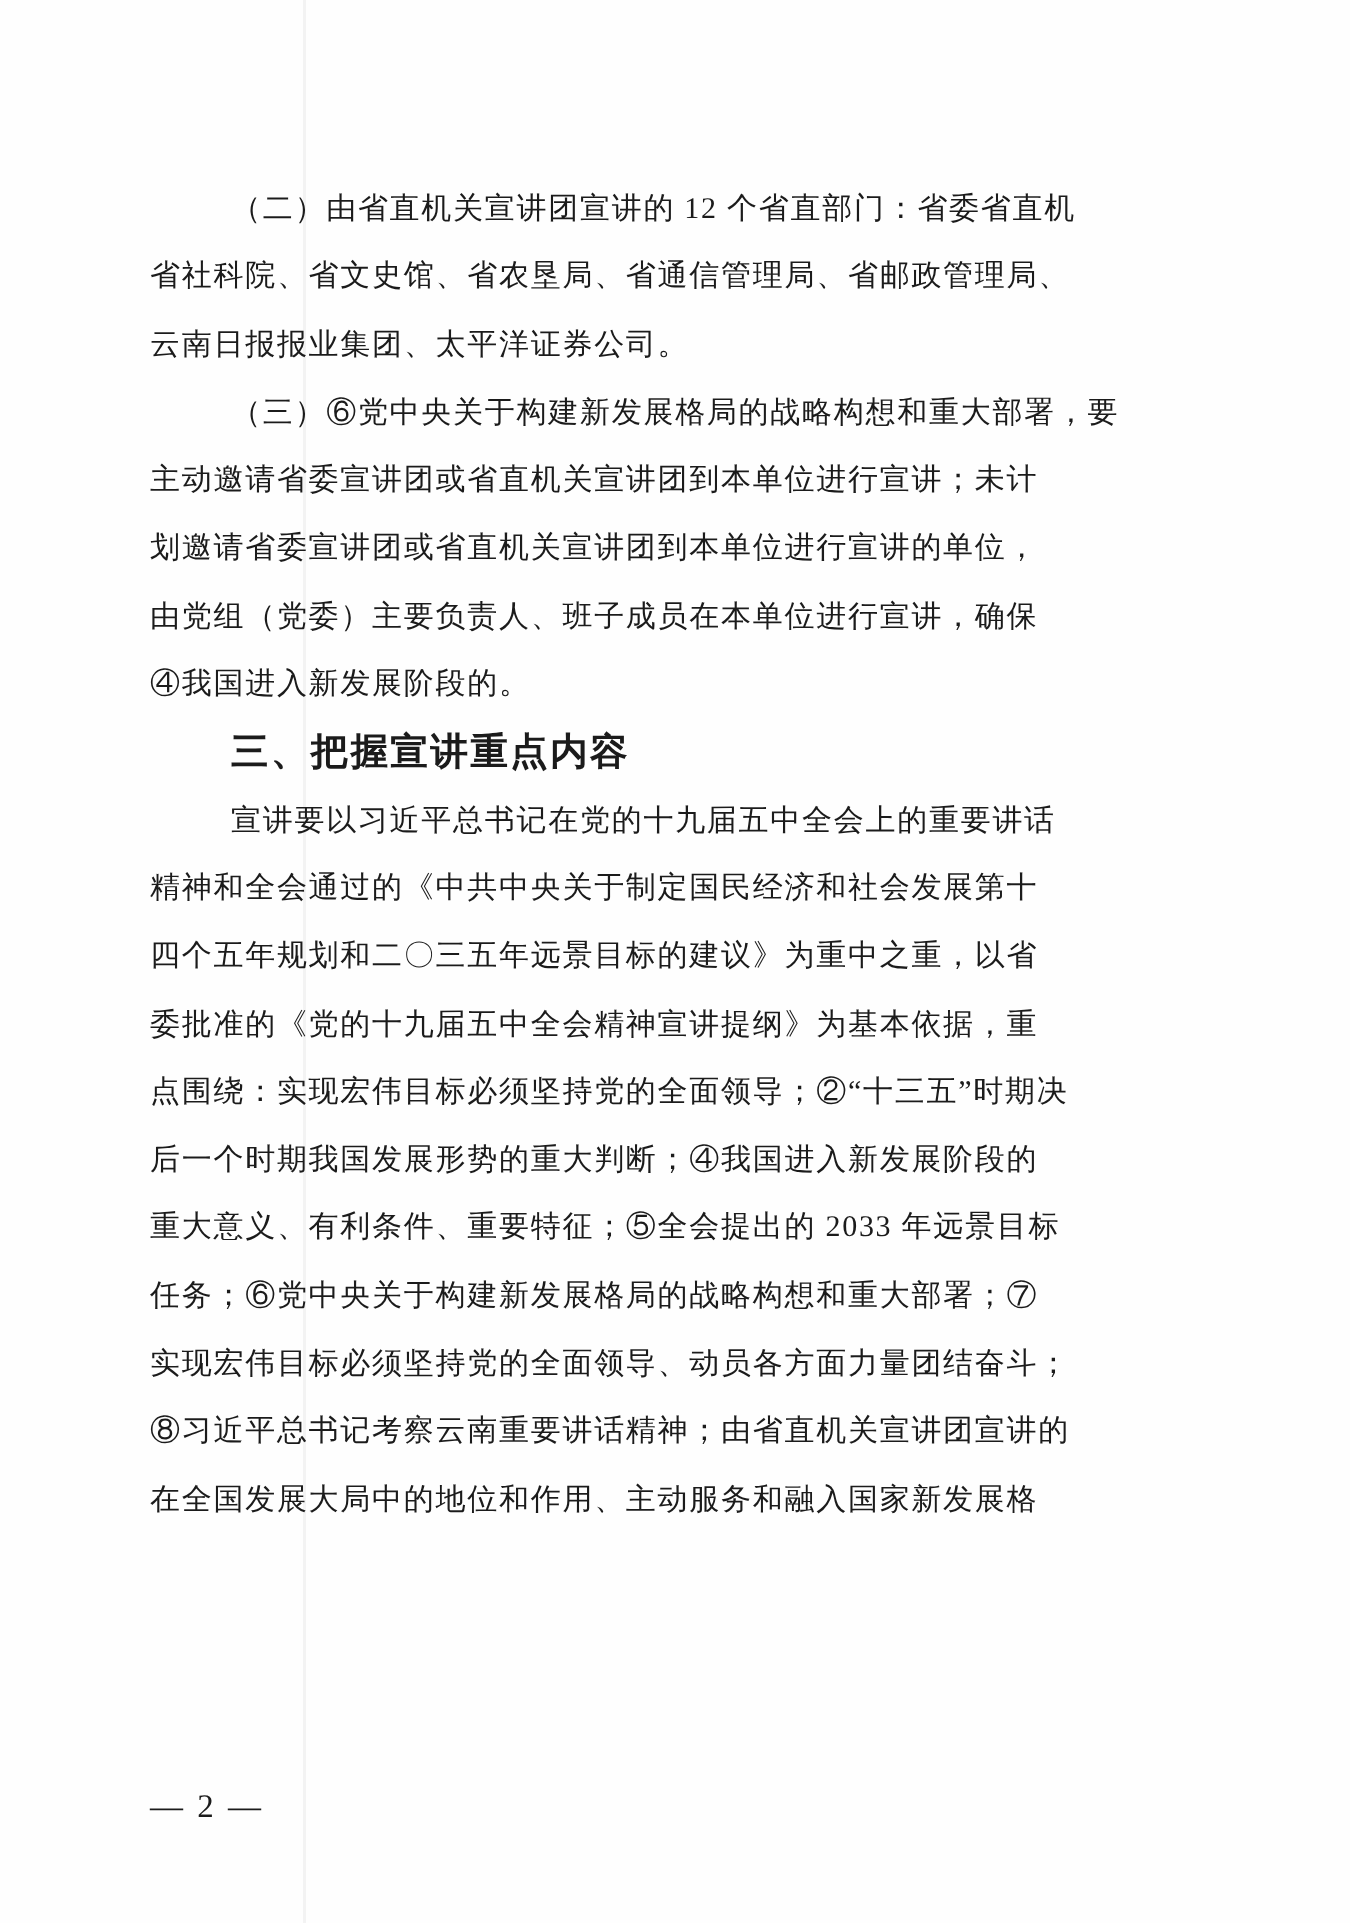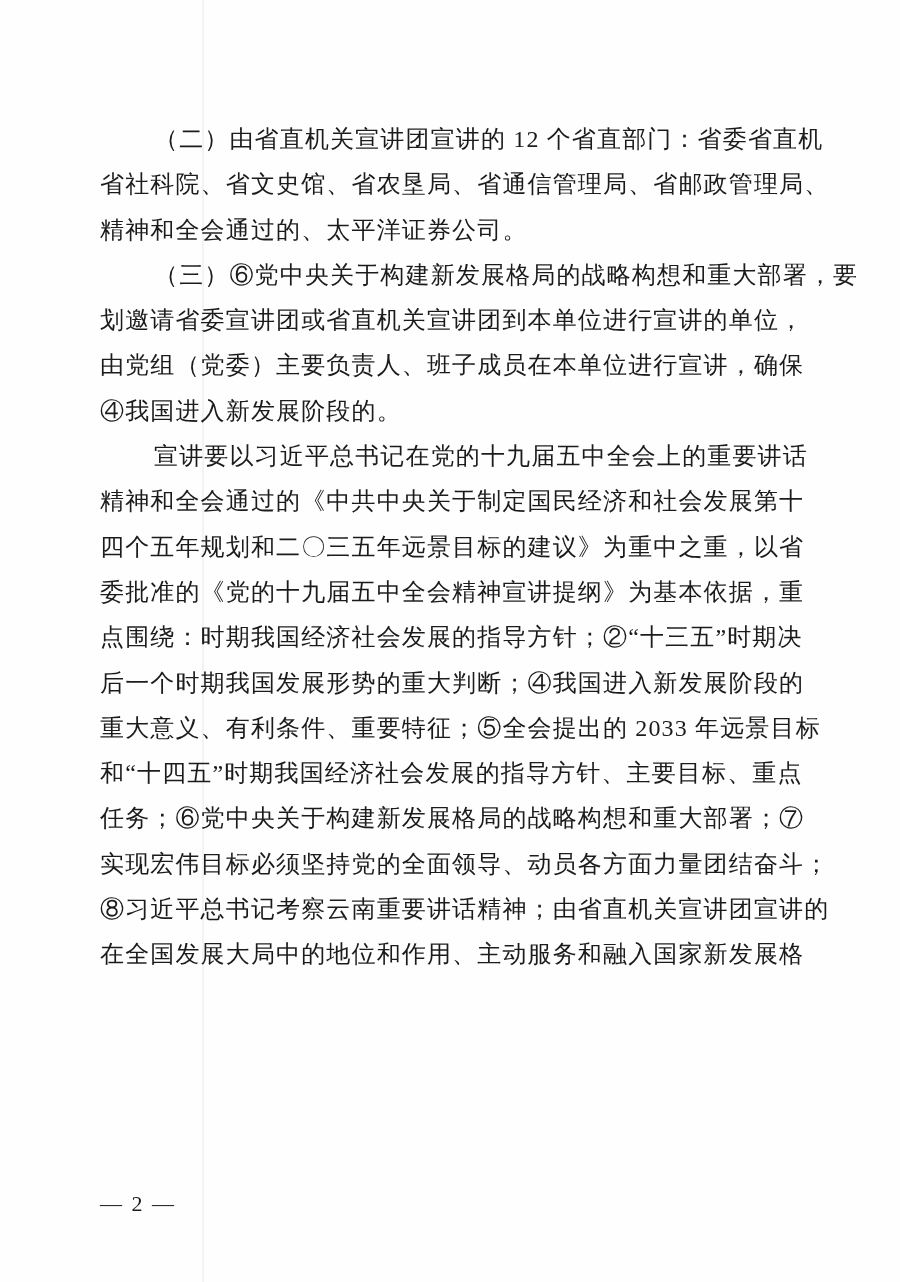--- a/index.html
+++ b/index.html
@@ -25,21 +25,21 @@
   }
   .doc-body {
     position: absolute;
     left: 100px;
     top: 117px;
     width: 700px;
   }
   .line {
     height: 45.3px;
     line-height: 45.3px;
-    font-size: 24px;
+    font-size: 20px;
     letter-spacing: 1.15px;
     white-space: nowrap;
     text-rendering: optimizeLegibility;
   }
   .line.indent {
     text-indent: 54px;
   }
   .line.heading {
     font-family: "Liberation Sans", "DejaVu Sans", sans-serif;
     font-weight: 700;
@@ -57,32 +57,33 @@
   }
 </style>
 </head>
 <body>
 
 <div class="scan-streak"></div>
 
 <div class="doc-body">
     <div class="line indent">（二）由省直机关宣讲团宣讲的 12 个省直部门：省委省直机</div>
     <div class="line">省社科院、省文史馆、省农垦局、省通信管理局、省邮政管理局、</div>
-    <div class="line">精神和全会通过的、太平洋证券公司。</div>
+    <div class="line">云南日报报业集团、太平洋证券公司。</div>
     <div class="line indent">（三）⑥党中央关于构建新发展格局的战略构想和重大部署，要</div>
+    <div class="line">主动邀请省委宣讲团或省直机关宣讲团到本单位进行宣讲；未计</div>
     <div class="line">划邀请省委宣讲团或省直机关宣讲团到本单位进行宣讲的单位，</div>
     <div class="line">由党组（党委）主要负责人、班子成员在本单位进行宣讲，确保</div>
     <div class="line">④我国进入新发展阶段的。</div>
+    <div class="line indent heading">三、把握宣讲重点内容</div>
     <div class="line indent">宣讲要以习近平总书记在党的十九届五中全会上的重要讲话</div>
     <div class="line">精神和全会通过的《中共中央关于制定国民经济和社会发展第十</div>
     <div class="line">四个五年规划和二〇三五年远景目标的建议》为重中之重，以省</div>
     <div class="line">委批准的《党的十九届五中全会精神宣讲提纲》为基本依据，重</div>
-    <div class="line">点围绕：时期我国经济社会发展的指导方针；②“十三五”时期决</div>
+    <div class="line">点围绕：实现宏伟目标必须坚持党的全面领导；②“十三五”时期决</div>
     <div class="line">后一个时期我国发展形势的重大判断；④我国进入新发展阶段的</div>
     <div class="line">重大意义、有利条件、重要特征；⑤全会提出的 2033 年远景目标</div>
-    <div class="line">和“十四五”时期我国经济社会发展的指导方针、主要目标、重点</div>
     <div class="line">任务；⑥党中央关于构建新发展格局的战略构想和重大部署；⑦</div>
     <div class="line">实现宏伟目标必须坚持党的全面领导、动员各方面力量团结奋斗；</div>
     <div class="line">⑧习近平总书记考察云南重要讲话精神；由省直机关宣讲团宣讲的</div>
     <div class="line">在全国发展大局中的地位和作用、主动服务和融入国家新发展格</div>
   </div>
 
 <div class="page-number">— 2 —</div>
 
 </body></html>

